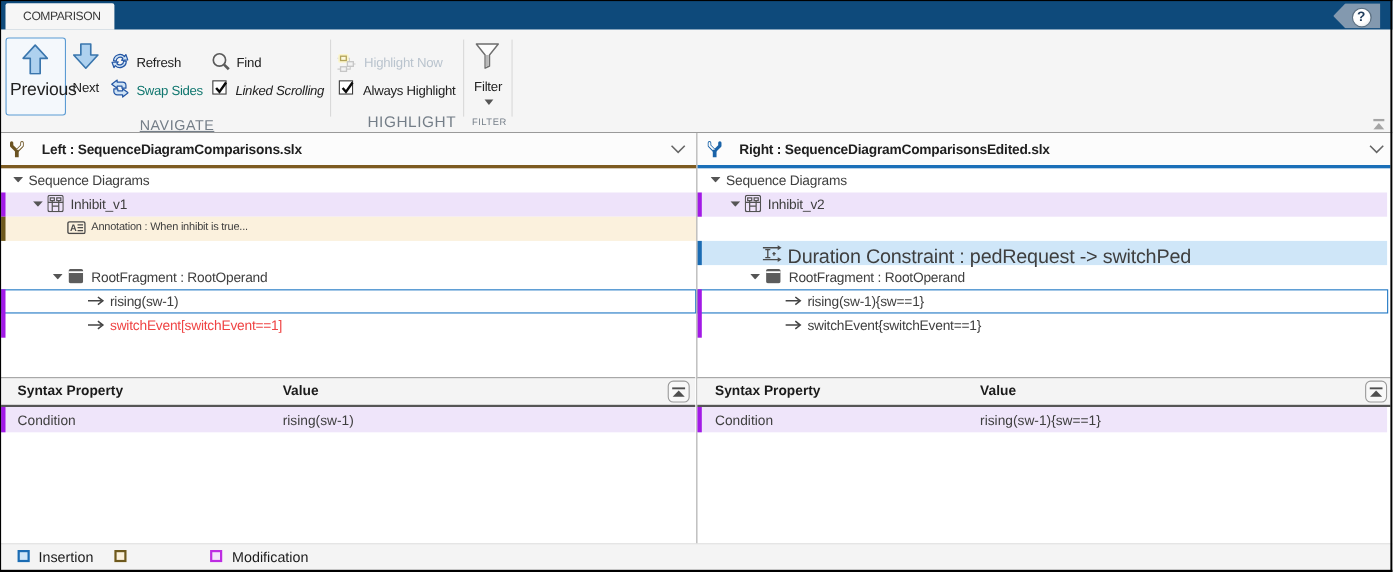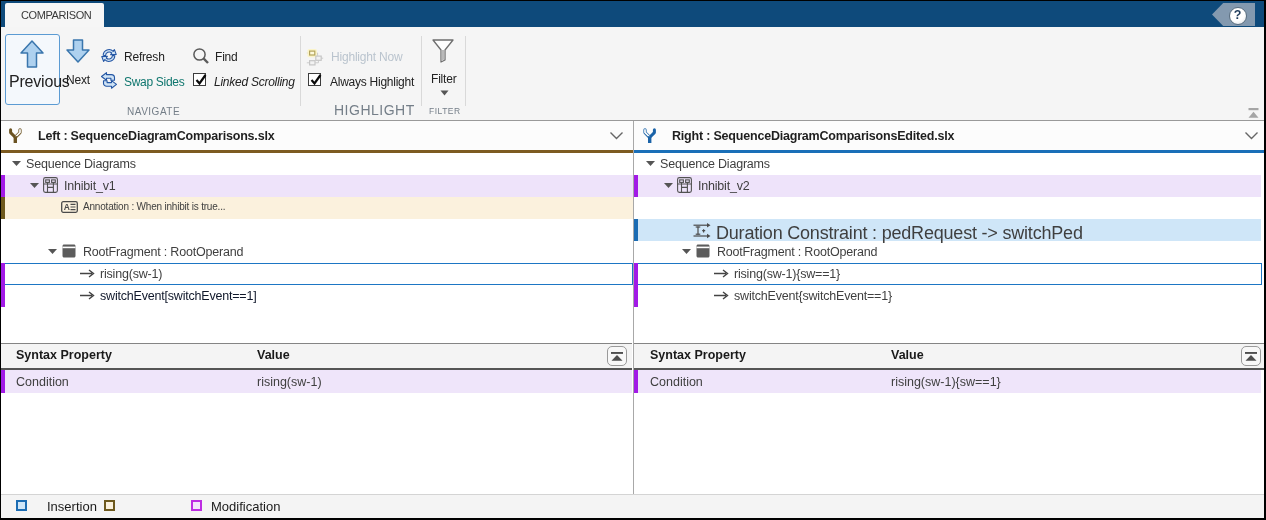--- a/index.html
+++ b/index.html
@@ -90,21 +90,21 @@
 
 <svg class="abs" style="left:432px;top:39px;" width="22" height="24" viewBox="0 0 22 24">
   <path d="M1 1 L21 1 L13 11 L13 21 L9 23 L9 11 Z" fill="#fdfdfd" stroke="#6e6e6e" stroke-width="1.3" stroke-linejoin="round"></path>
   <path d="M9.6 11 L12.4 11 L12.4 20.3 L9.6 22 Z" fill="#b9b9b9"></path>
 </svg>
 <div class="abs txt" style="left:431px;top:71.5px;font-size:12px;letter-spacing:-0.2px;color:#222;">Filter</div>
 <svg class="abs" style="left:440px;top:90px;" width="9" height="6" viewBox="0 0 9 6">
   <path d="M0.5 0.5 L8.5 0.5 L4.5 5.5 Z" fill="#555"></path>
 </svg>
 
-<div class="abs txt" style="left:127px;top:106px;font-size:10px;letter-spacing:0.5px;color:#747e88;">NAVIGATE</div>
+<div class="abs txt" style="left:127px;top:106px;font-size:13px;letter-spacing:0.5px;color:#747e88;text-decoration:underline;">NAVIGATE</div>
 <div class="abs txt" style="left:334px;top:102px;font-size:14px;letter-spacing:0.5px;color:#747e88;">HIGHLIGHT</div>
 <div class="abs txt" style="left:429px;top:106px;font-size:8.5px;letter-spacing:0.5px;color:#747e88;">FILTER</div>
 
 <svg class="abs" style="left:1248px;top:108px;" width="11" height="10" viewBox="0 0 11 10">
   <rect x="0.5" y="0" width="10" height="2.2" fill="#a5a5a5"></rect>
   <path d="M5.5 3.8 L10.5 9.8 L0.5 9.8 Z" fill="#a5a5a5"></path>
 </svg>
 
 <div class="abs" style="left:0;top:121px;width:633px;height:29px;background:#fcfcfc;border-bottom:3.5px solid #7d5b21;"></div>
 <div class="abs" style="left:634px;top:121px;width:630px;height:29px;background:#fcfcfc;border-bottom:3.5px solid #1a6fb8;"></div>
@@ -217,21 +217,21 @@
   </svg>
 <svg class="abs" style="left:714px;top:291px;" width="15" height="9" viewBox="0 0 15 9">
     <path d="M0 4.5 L12 4.5 M9 1 L13.5 4.5 L9 8" stroke="#444" stroke-width="1.4" fill="none"></path>
   </svg>
 
 <div class="abs txt" style="left:26px;top:157px;font-size:12.5px;letter-spacing:-0.2px;color:#3f3f3f;">Sequence Diagrams</div>
 <div class="abs txt" style="left:64px;top:179px;font-size:12.5px;letter-spacing:-0.2px;color:#3f3f3f;">Inhibit_v1</div>
 <div class="abs txt" style="left:83px;top:201px;font-size:10px;letter-spacing:-0.2px;color:#3f3f3f;">Annotation : When inhibit is true...</div>
 <div class="abs txt" style="left:83px;top:245px;font-size:12.5px;letter-spacing:-0.2px;color:#3f3f3f;">RootFragment : RootOperand</div>
 <div class="abs txt" style="left:100px;top:267px;font-size:12.5px;letter-spacing:-0.2px;color:#3f3f3f;">rising(sw-1)</div>
-<div class="abs txt" style="left:100px;top:289px;font-size:12.5px;letter-spacing:-0.2px;color:#0f172a;">switchEvent[switchEvent==1]</div>
+<div class="abs txt" style="left:100px;top:289px;font-size:12.5px;letter-spacing:-0.2px;color:#ef4444;">switchEvent[switchEvent==1]</div>
 
 <div class="abs txt" style="left:660px;top:157px;font-size:12.5px;letter-spacing:-0.2px;color:#3f3f3f;">Sequence Diagrams</div>
 <div class="abs txt" style="left:698px;top:179px;font-size:12.5px;letter-spacing:-0.2px;color:#3f3f3f;">Inhibit_v2</div>
 <div class="abs txt" style="left:716px;top:223px;font-size:18px;letter-spacing:-0.2px;color:#3f3f3f;">Duration Constraint : pedRequest -&gt; switchPed</div>
 <div class="abs txt" style="left:717px;top:245px;font-size:12.5px;letter-spacing:-0.2px;color:#3f3f3f;">RootFragment : RootOperand</div>
 <div class="abs txt" style="left:734px;top:267px;font-size:12.5px;letter-spacing:-0.2px;color:#3f3f3f;">rising(sw-1){sw==1}</div>
 <div class="abs txt" style="left:734px;top:289px;font-size:12.5px;letter-spacing:-0.2px;color:#3f3f3f;">switchEvent{switchEvent==1}</div>
 
 <div class="abs" style="left:633px;top:121px;width:1px;height:373px;background:#a8a8a8;"></div>
 
@@ -263,21 +263,21 @@
 <div class="abs" style="left:1px;top:370px;width:4px;height:23px;background:#a21ae6;"></div>
 <div class="abs" style="left:634px;top:370px;width:4px;height:23px;background:#a21ae6;"></div>
 <div class="abs txt" style="left:16px;top:375px;font-size:12.5px;color:#3f3f3f;">Condition</div>
 <div class="abs txt" style="left:257px;top:375px;font-size:12.5px;color:#3f3f3f;">rising(sw-1)</div>
 <div class="abs txt" style="left:650px;top:375px;font-size:12.5px;color:#3f3f3f;">Condition</div>
 <div class="abs txt" style="left:891px;top:375px;font-size:12.5px;color:#3f3f3f;">rising(sw-1){sw==1}</div>
 
 <div class="abs" style="left:0;top:494px;width:1266px;height:1px;background:#d4d4d4;"></div>
 <div class="abs" style="left:0;top:495px;width:1266px;height:23px;background:#f4f4f4;"></div>
 <div class="abs" style="left:16px;top:500px;width:7px;height:7px;background:#cfe6f8;border:2px solid #1b6cb3;"></div>
-<div class="abs txt" style="left:35px;top:499px;font-size:13px;color:#1a1a1a;margin-left:12px;">Insertion</div>
+<div class="abs txt" style="left:35px;top:499px;font-size:13px;color:#1a1a1a;">Insertion</div>
 <div class="abs" style="left:104px;top:500px;width:7px;height:7px;background:#fbf1dd;border:2px solid #6e591d;"></div>
 <div class="abs txt" style="left:124px;top:499px;font-size:13px;color:#1a1a1a;margin-top:18px;">Deletion</div>
 <div class="abs" style="left:191px;top:500px;width:7px;height:7px;background:#f3e4fb;border:2px solid #bd2ce2;"></div>
 <div class="abs txt" style="left:211px;top:499px;font-size:13px;color:#1a1a1a;">Modification</div>
 
 <div class="abs" style="left:0;top:0;width:1266px;height:1px;background:#000;"></div>
 <div class="abs" style="left:0;top:0;width:1px;height:520px;background:#000;"></div>
 <div class="abs" style="left:1264px;top:0;width:2px;height:520px;background:#000;"></div>
 <div class="abs" style="left:0;top:518px;width:1266px;height:2px;background:#000;"></div>
 

